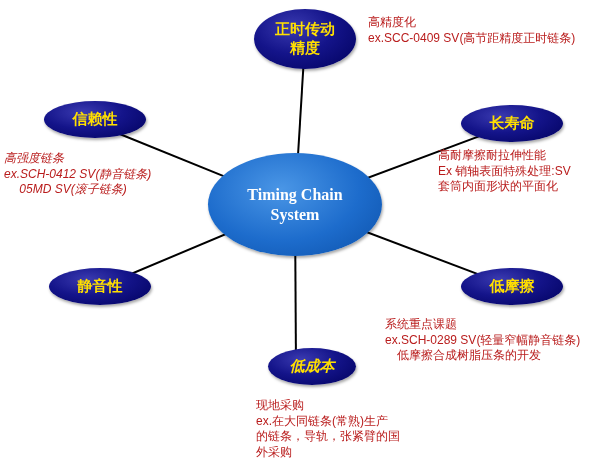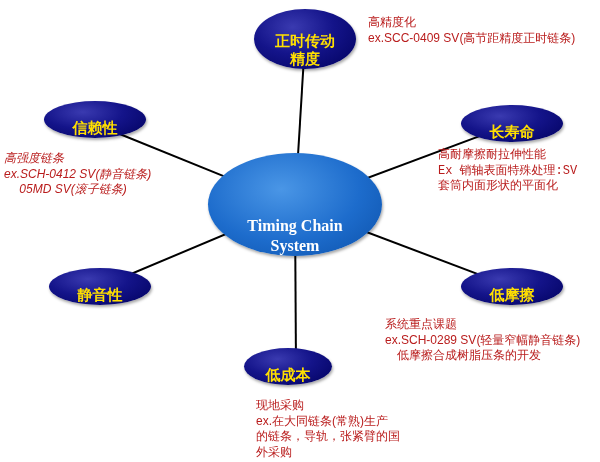--- a/index.html
+++ b/index.html
@@ -19,21 +19,21 @@
     position: absolute;
     left: 0;
     top: 0;
     width: 600px;
     height: 462px;
   }
   .node {
     position: absolute;
     border-radius: 50%;
     display: flex;
-    align-items: flex-end;
+    align-items: center;
     justify-content: center;
     text-align: center;
     background: radial-gradient(ellipse at 38% 30%, #3a3ab0 0%, #14148a 45%, #00005c 100%);
     box-shadow: 1px 2px 3px rgba(0,0,0,0.35);
   }
   .node .node-label {
     color: #ffdf00;
     font-weight: bold;
     font-size: 15px;
     line-height: 1.25;
@@ -49,33 +49,33 @@
     font-size: 16px;
     font-weight: bold;
     line-height: 1.25;
   }
   
   .node-top         { left: 254px; top: 9px;   width: 102px; height: 60px; }
   .node-upper-left  { left: 44px;  top: 101px; width: 102px; height: 37px; }
   .node-upper-right { left: 461px; top: 105px; width: 102px; height: 37px; }
   .node-lower-left  { left: 49px;  top: 268px; width: 102px; height: 37px; }
   .node-lower-right { left: 461px; top: 268px; width: 102px; height: 37px; }
-  .node-bottom      { left: 244px; top: 348px; width: 88px;  height: 37px; }
+  .node-bottom      { left: 268px; top: 348px; width: 88px;  height: 37px; font-style: italic; }
   .node-center      { left: 208px; top: 153px; width: 174px; height: 103px; }
 
   .annotation {
     position: absolute;
     color: #b91c1c;
     font-size: 12px;
     line-height: 1.3;
     white-space: pre-wrap;
   }
   .ann-top         { left: 368px; top: 15px;  width: 228px; }
   .ann-upper-left  { left: 4px;   top: 151px; width: 190px; font-style: italic; }
-  .ann-upper-right { left: 438px; top: 148px; width: 160px; font-family: Liberation Mono, monospace; }
+  .ann-upper-right { left: 438px; top: 148px; width: 160px; }
   .ann-lower-left  { left: 2px;   top: 308px; width: 300px; }
   .ann-lower-right { left: 385px; top: 317px; width: 210px; }
   .ann-bottom      { left: 256px; top: 398px; width: 170px; }
 </style>
 </head>
 <body>
 
 <div class="canvas">
 
   <svg class="connectors" viewBox="0 0 600 462" xmlns="http://www.w3.org/2000/svg">

